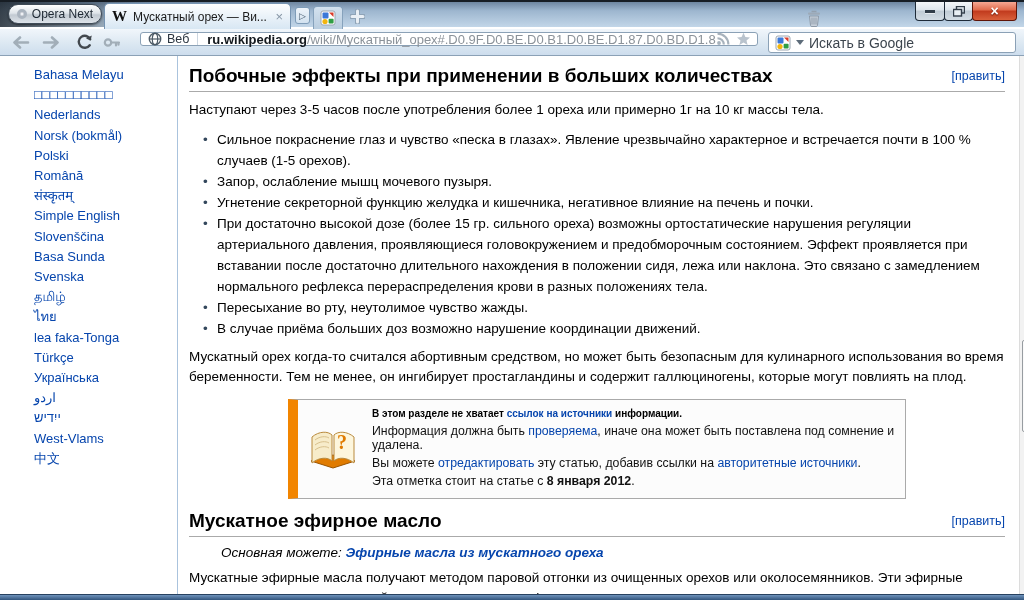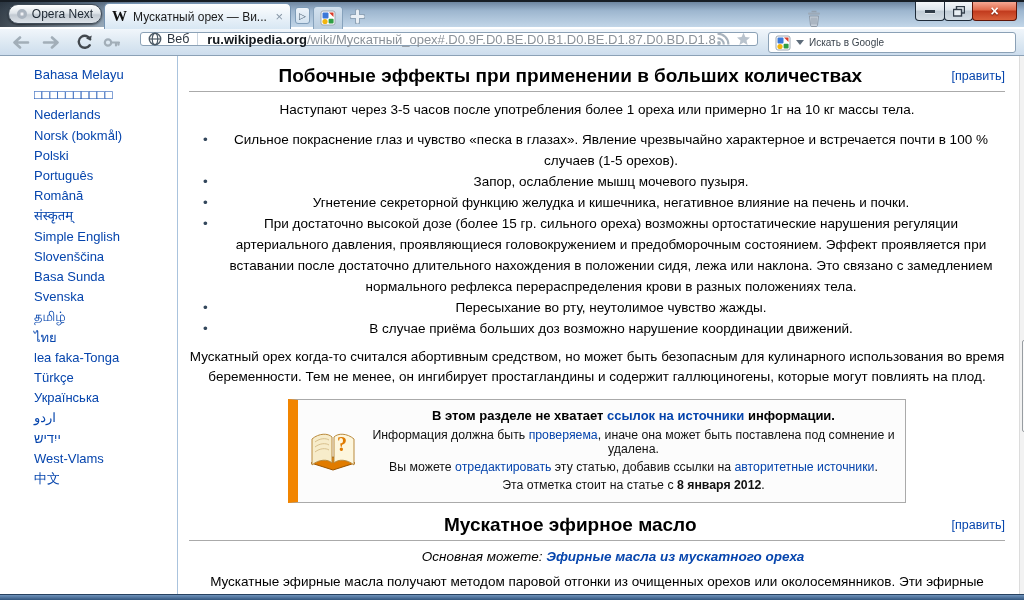--- a/index.html
+++ b/index.html
@@ -64,50 +64,50 @@
   .engine-seg { display:flex; align-items:center; gap:5px; padding:0 8px 0 7px;
     height:100%; border-right:1px solid #ccd6e0; cursor:pointer; }
   .engine-label { font-size:12.5px; color:#2b3540; }
   .url { flex:1; padding-left:9px; font-size:13px; white-space:nowrap; overflow:hidden; }
   .url .host { color:#13181d; font-weight:bold; }
   .url .path { color:#8b9299; }
   .addr-icons { display:flex; align-items:center; gap:6px; padding-right:6px; }
   .search-field { position:absolute; left:768px; top:3px; width:248px; height:21px;
     background:#fff; border:1px solid #8ba1b6; border-radius:3px;
     display:flex; align-items:center; gap:5px; padding:0 6px; cursor:text; }
-  .search-text { font-size:10px; color:#3c454e; }
+  .search-text { font-size:14px; color:#3c454e; }
   .chevron-down { width:0; height:0; border-left:4px solid transparent;
     border-right:4px solid transparent; border-top:5px solid #5d6c7a; }
 
   
   .page { position:absolute; left:12px; top:56px; width:1024px; height:538px; background:#fff; }
   .sidebar { position:absolute; left:0; top:0; width:166px; height:538px;
     border-right:1px solid #aac3dd; padding:9px 0 0 22px; }
   .sidebar a { display:block; font-size:13px; line-height:20.2px;
     color:#0645ad; text-decoration:none; cursor:pointer; white-space:nowrap; }
   .content { position:absolute; left:167px; top:0; width:840px; height:538px;
-    padding:6px 14px 0 10px; color:#000; overflow:hidden;text-align:center; }
+    padding:6px 14px 0 10px; color:#000; overflow:hidden; }
   h2.heading { font-size:19px; font-weight:bold; line-height:24px;
     border-bottom:1px solid #aaa; padding-bottom:3px; margin:2px 0 8px 0;
     display:flex; align-items:flex-end; }
   h2.heading .h-title { flex:1; }
   .editsection { font-size:12.5px; font-weight:normal; color:#0645ad;
     cursor:pointer; text-decoration:none; }
   .content p { font-size:13.5px; line-height:20px; margin:7px 0 9px 0; }
   ul.effects { list-style:none; margin:4px 0 8px 14px; }
   ul.effects li { font-size:13.5px; line-height:21px; padding-left:14px; position:relative; }
   ul.effects li::before { content:"•"; position:absolute; left:0; top:0; color:#33475c; }
   .link { color:#0645ad; text-decoration:none; cursor:pointer; }
 
   
   .ambox { width:618px; margin:12px auto 10px auto; border:1px solid #aaa;
     border-left:10px solid #f28500; background:#fcfcfc;
     display:flex; align-items:center; gap:12px; padding:6px 10px 6px 8px; }
   .ambox-text { flex:1; }
-  .ab-l1 { font-size:13px; font-weight:bold; margin:2px 0 5px 0; }
+  .ab-l1 { font-size:10px; font-weight:bold; margin:2px 0 5px 0; }
   .ab-line { font-size:12.3px; margin:4px 0; color:#111; }
 
   .main-article { font-size:13.5px; font-style:italic; margin:4px 0 8px 32px; }
   .main-article a { font-weight:bold; }
 
   
   .scrollbar { position:absolute; right:0; top:0; width:17px; height:538px;
     background:#f2f2f2; border-left:1px solid #dcdcdc; }
   .sb-arrow { position:absolute; left:0; width:16px; height:14px; display:flex;
     align-items:center; justify-content:center; font-size:7px; color:#3c3c3c; cursor:pointer; }
@@ -232,21 +232,20 @@
 </div>
 
 <div class="page">
 
   <div class="sidebar">
     <a>Bahasa Melayu</a>
     <a>□□□□□□□□□□</a>
     <a>Nederlands</a>
     <a>Norsk (bokmål)</a>
     <a>Polski</a>
-    <a>Português</a>
     <a>Română</a>
     <a>संस्कृतम्</a>
     <a>Simple English</a>
     <a>Slovenščina</a>
     <a>Basa Sunda</a>
     <a>Svenska</a>
     <a>தமிழ்</a>
     <a>ไทย</a>
     <a>lea faka-Tonga</a>
     <a>Türkçe</a>

